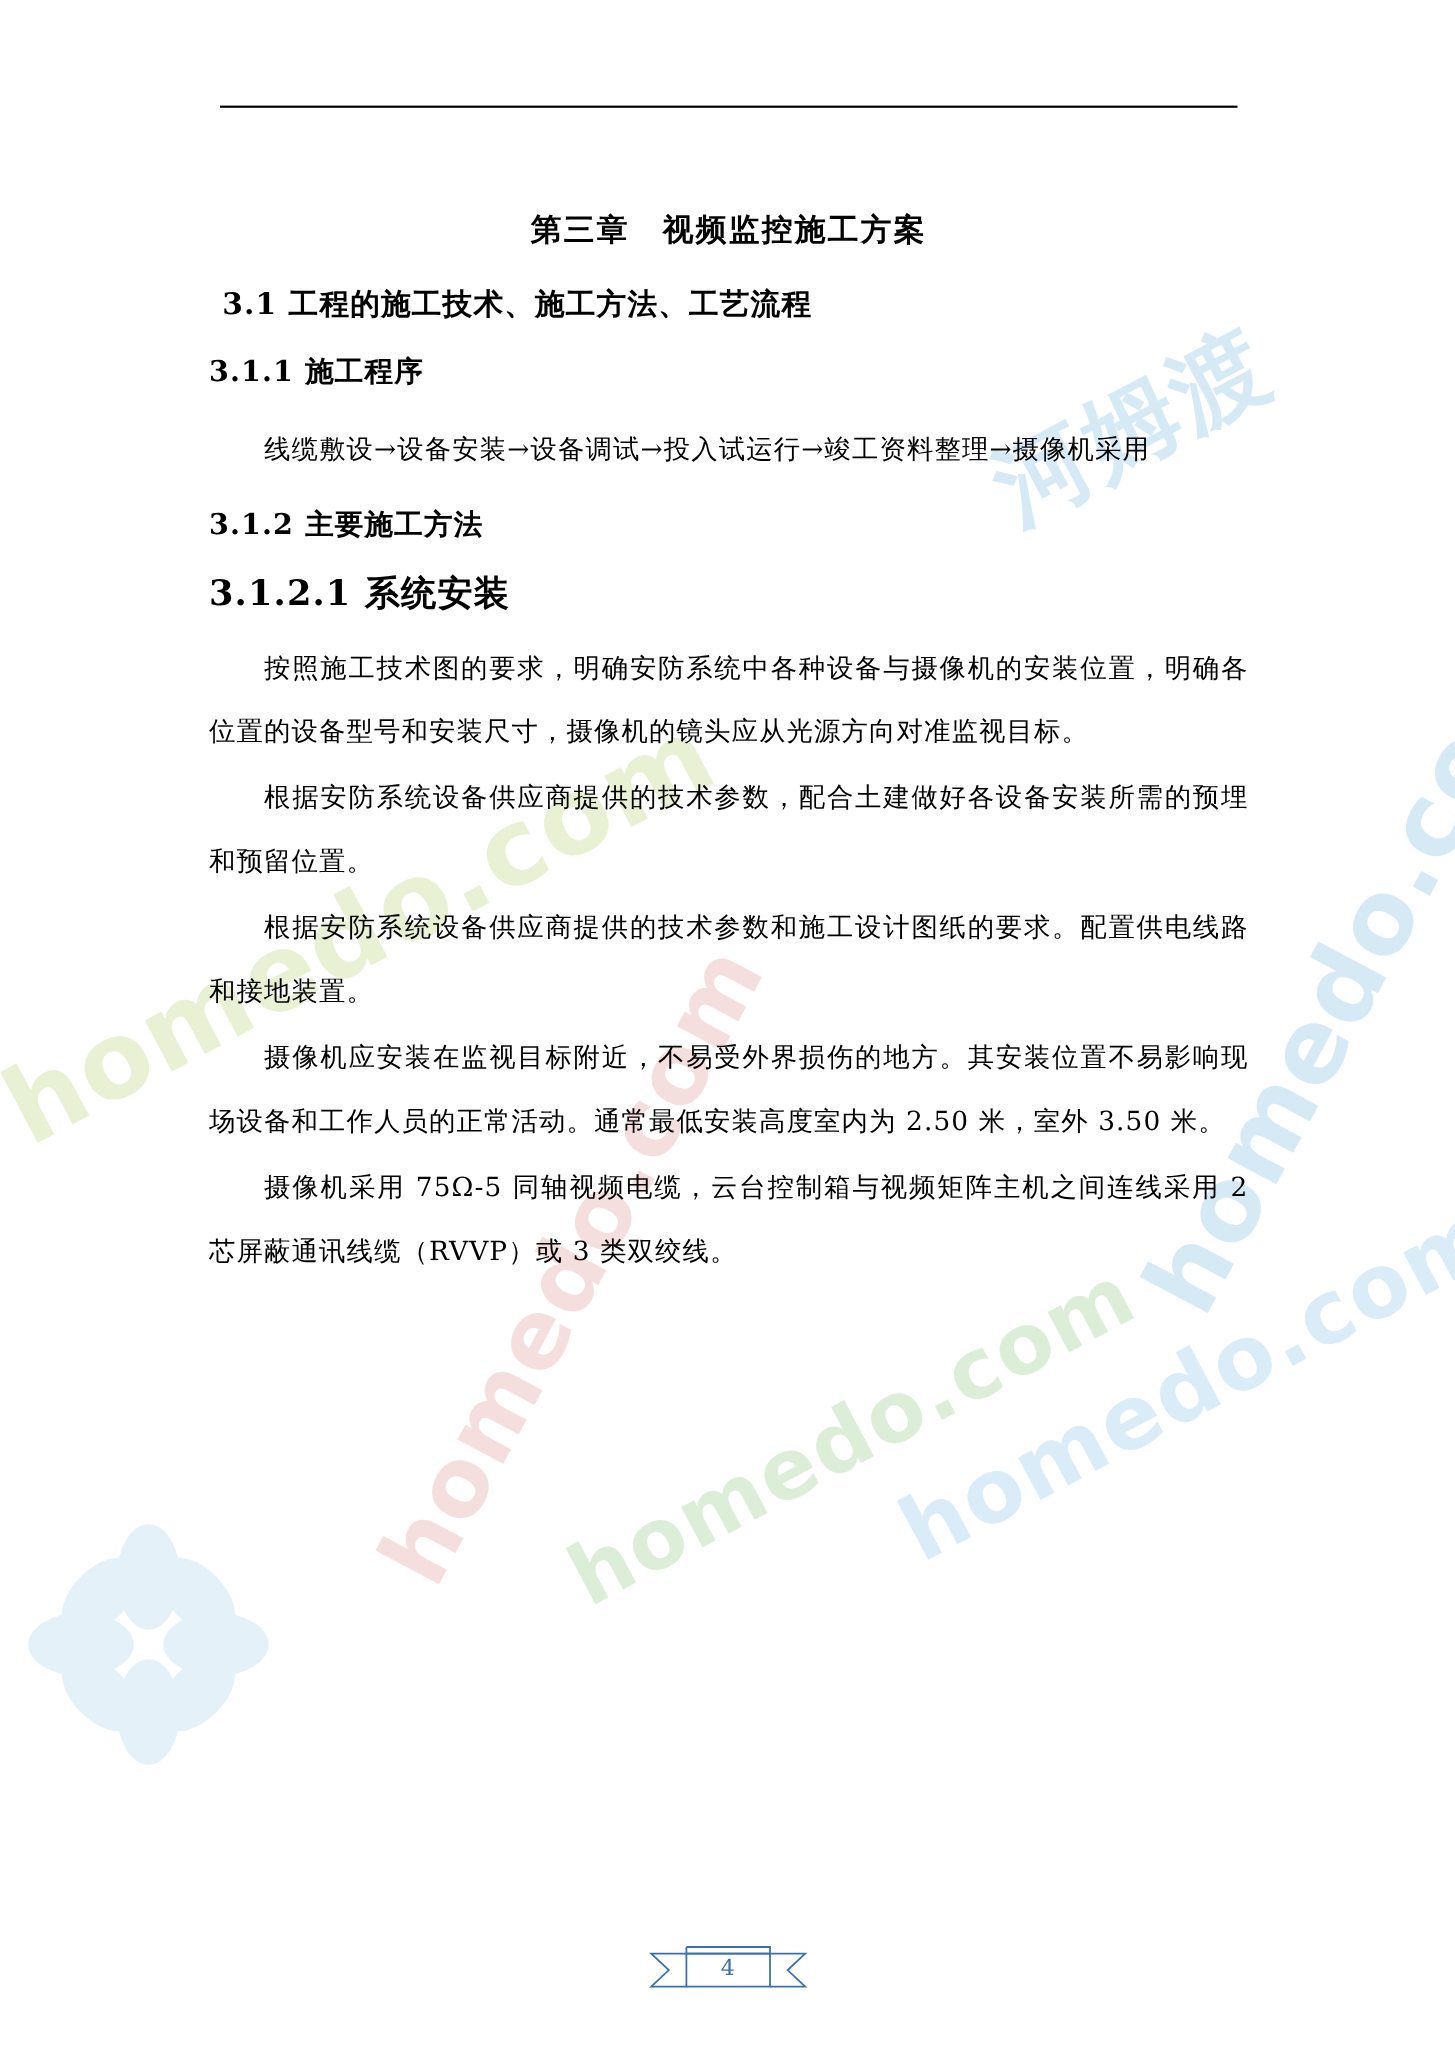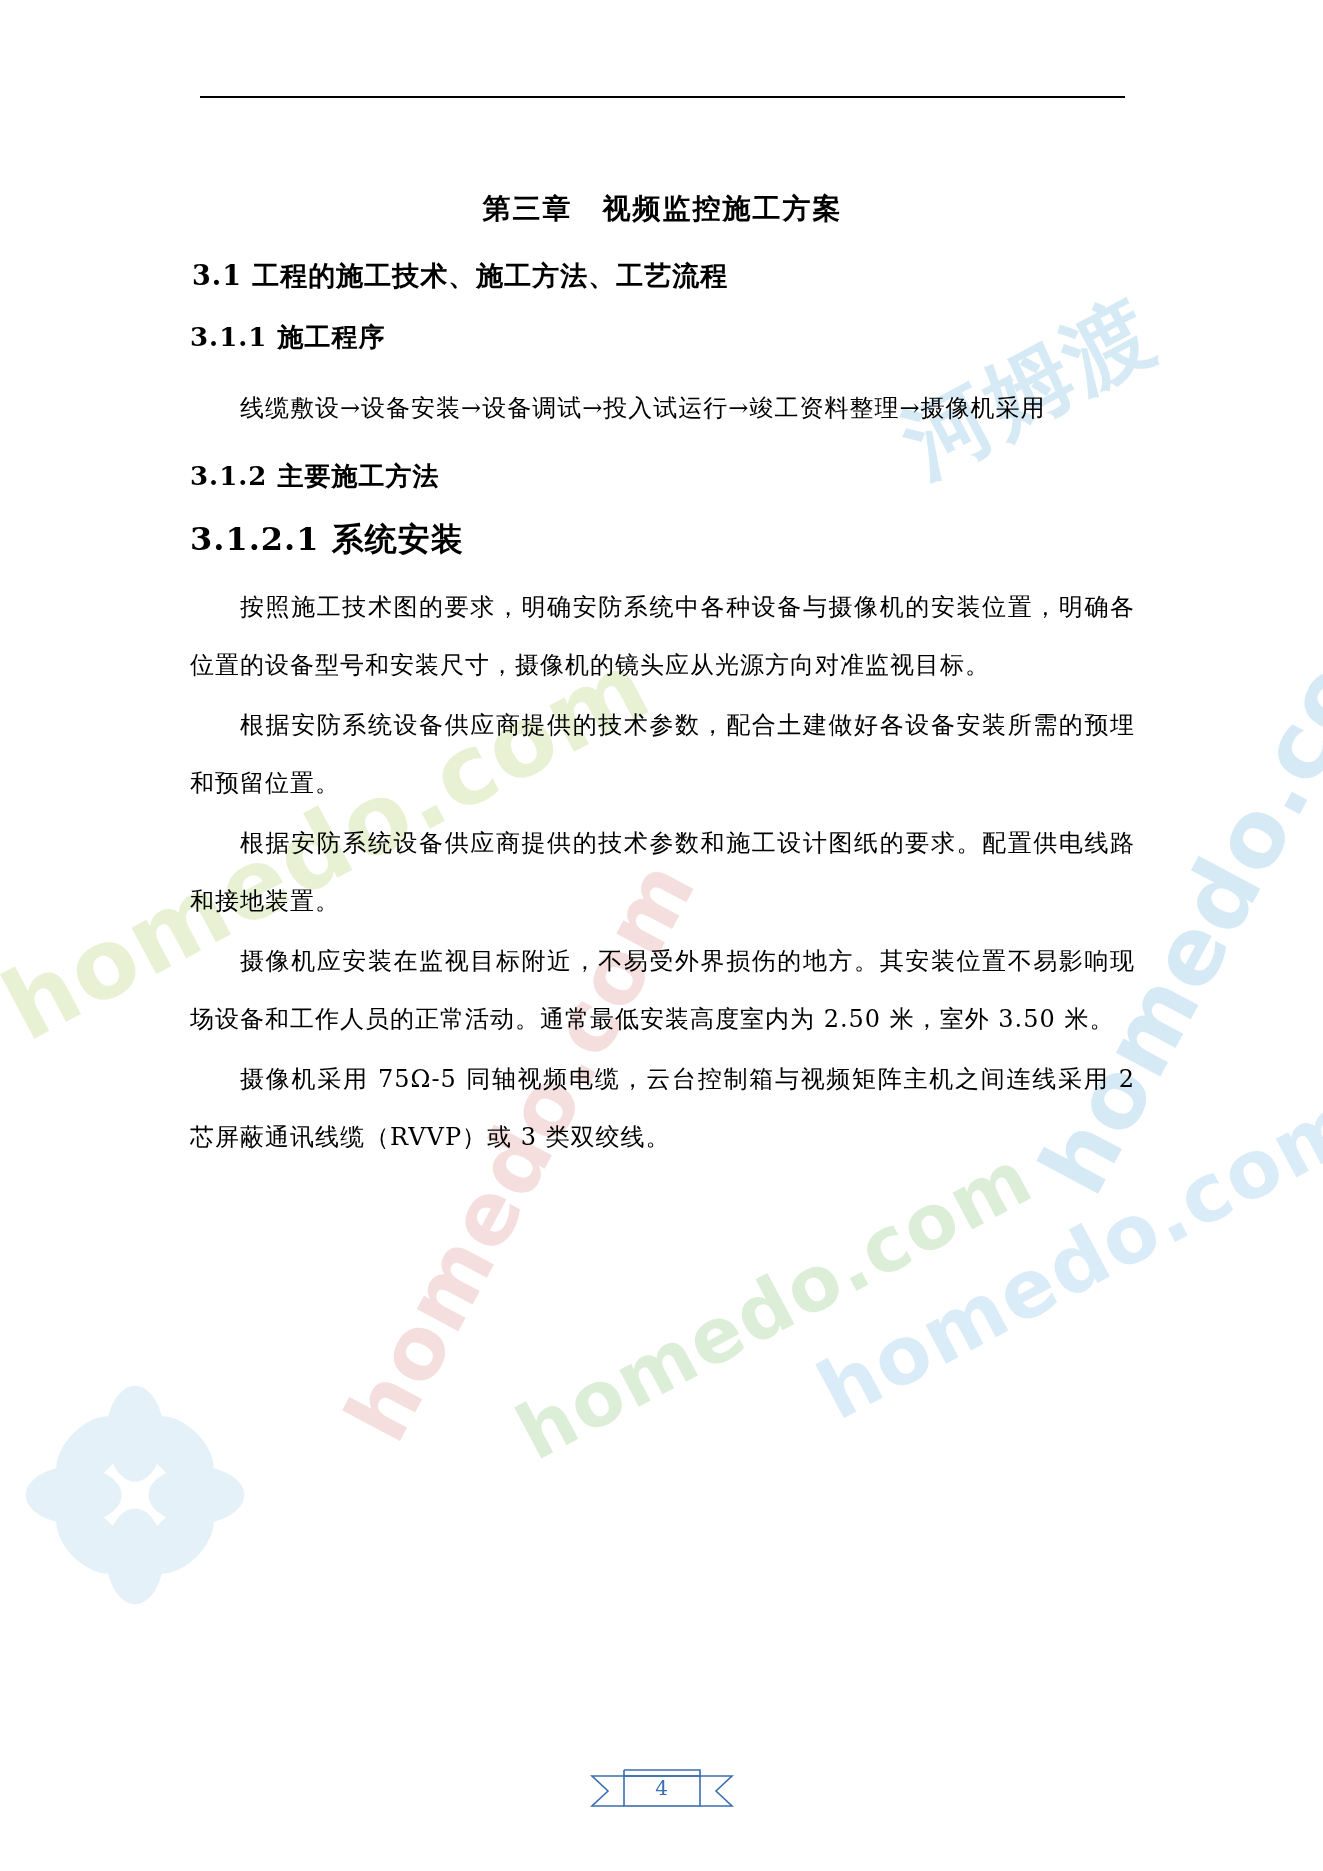--- a/index.html
+++ b/index.html
@@ -111,21 +111,21 @@
     text-align: center;
     font-size: 28px;
     font-weight: bold;
     letter-spacing: 2px;
     margin: 0 0 30px 0;
   }
   .h2 {
     font-size: 27px;
     font-weight: bold;
     letter-spacing: 1px;
-    margin: 0 0 26px 2px;
+    margin: 0 0 26px 12px;
   }
   .h3 {
     font-size: 26px;
     font-weight: bold;
     letter-spacing: 1px;
     margin: 13px 0 24px 0;
   }
   .h4 {
     font-size: 32px;
     font-weight: bold;

